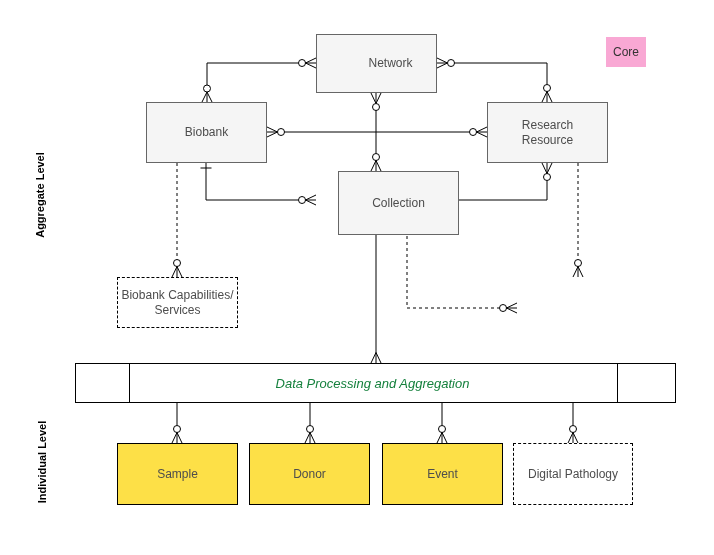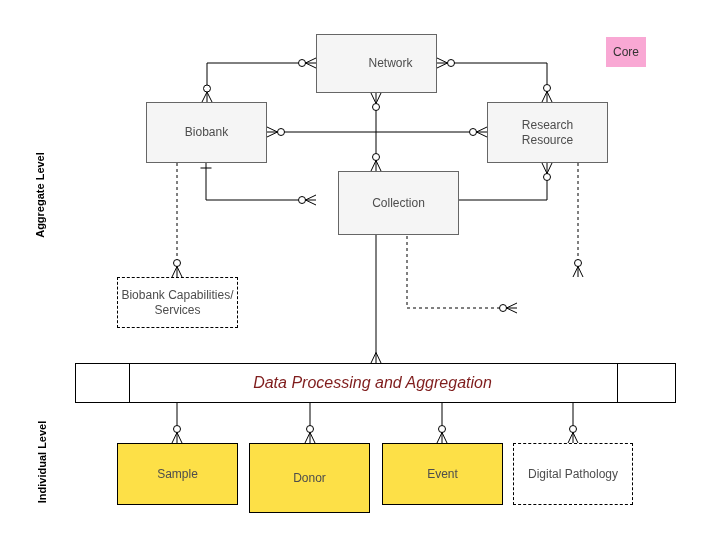--- a/index.html
+++ b/index.html
@@ -52,21 +52,21 @@
   .bar .divider {
     position: absolute;
     top: 0; bottom: 0;
     width: 1px;
     background: #000000;
   }
   .bar .bar-label {
     position: absolute;
     left: 53px; right: 59px; top: 0; bottom: 0;
     display: flex; align-items: center; justify-content: center;
-    font-size: 16px; font-style: italic; color: #7f1d1d;
+    font-size: 13px; font-style: italic; color: #15803d;
   }
   .level-label {
     position: absolute;
     width: 110px; height: 16px;
     display: flex; align-items: center; justify-content: center;
     transform: rotate(-90deg);
     font-size: 11px;
     font-weight: bold;
     color: #000000;
     white-space: nowrap;
@@ -207,19 +207,19 @@
 
 
   <div class="bar">
     <div class="divider" style="left:53px;"></div>
     <div class="divider" style="left:541px;"></div>
     <div class="bar-label">Data Processing and Aggregation</div>
   </div>
 
   <div class="node solid" style="left:117px; top:443px; width:121px; height:62px;">Sample</div>
 
-  <div class="node solid" style="left:249px; top:443px; width:121px; height:70px;">Donor</div>
+  <div class="node solid" style="left:249px; top:443px; width:121px; height:62px;">Donor</div>
 
   <div class="node solid" style="left:382px; top:443px; width:121px; height:62px;">Event</div>
 
   <div class="node dashed" style="left:513px; top:443px; width:120px; height:62px;">Digital Pathology</div>
 
 </div>
 
 </body></html>

